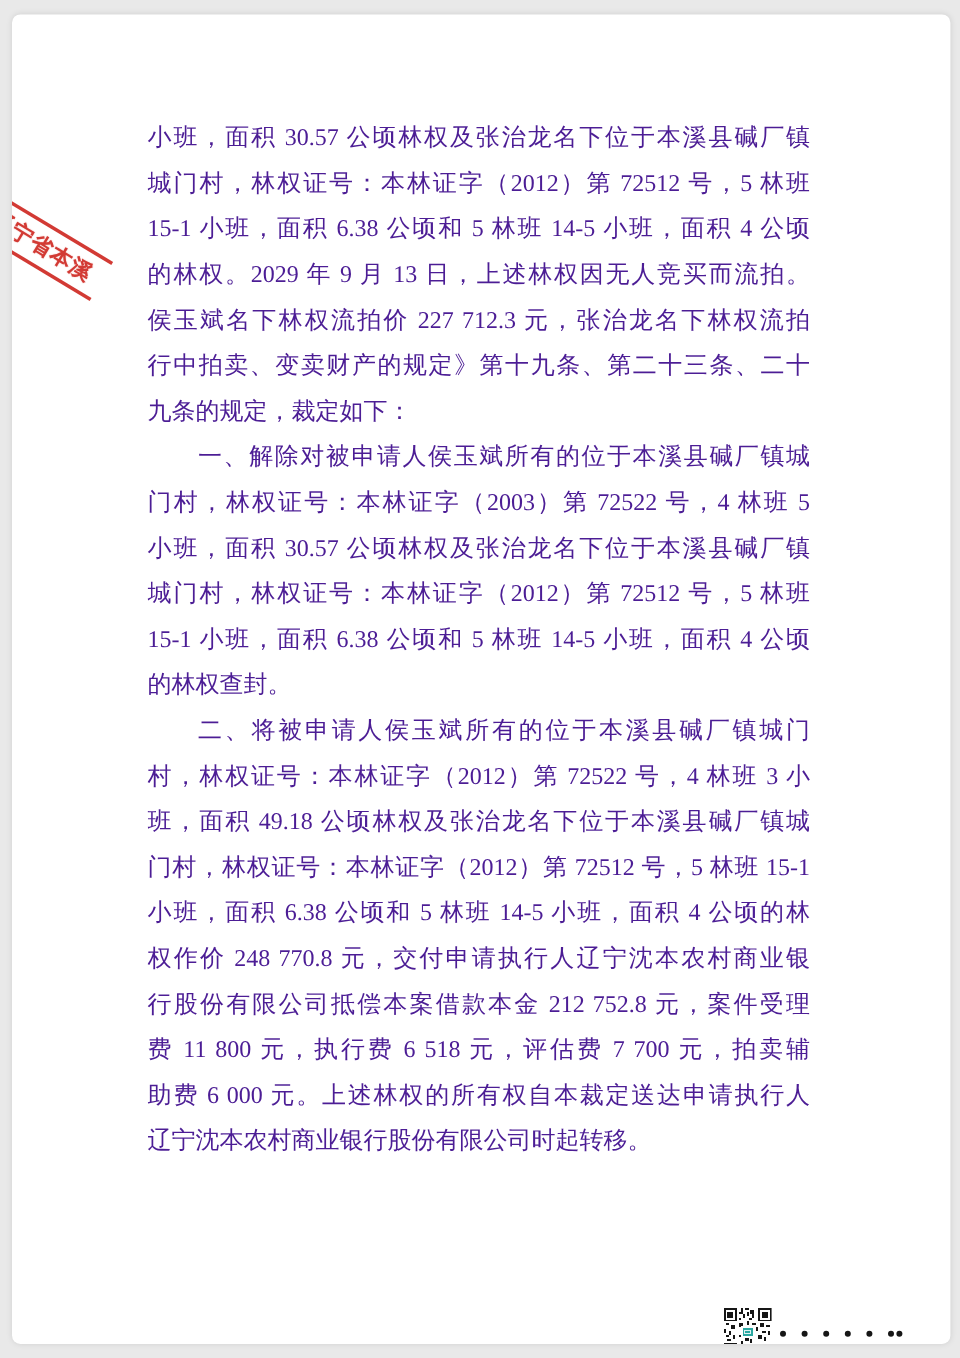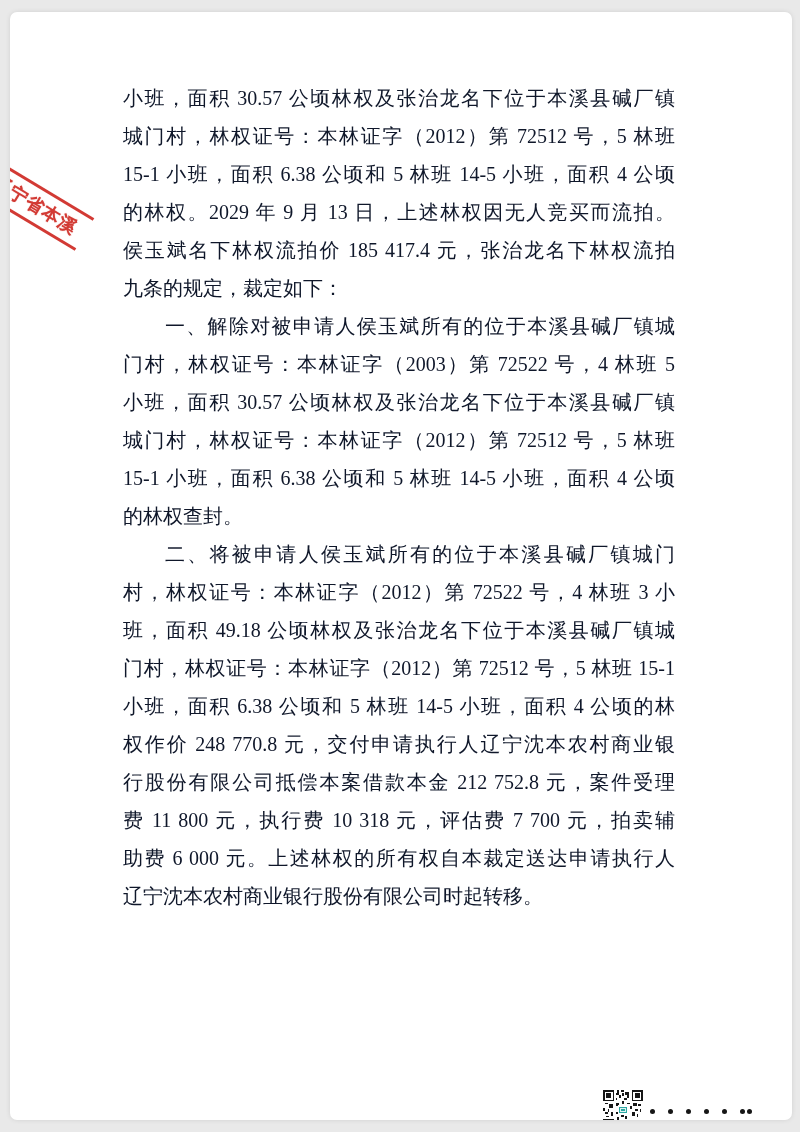--- a/index.html
+++ b/index.html
@@ -49,23 +49,23 @@
     font-size: 18px;
     font-weight: bold;
     letter-spacing: 1px;
     text-shadow: 0 0 1px rgba(207,42,35,0.55);
   }
 
   
   .text-block {
     position: absolute;
     left: 113px;
-    top: 67px;
+    top: 84px;
     width: 552px;
-    color: #0f172a;
+    color: #4c1d95;
     font-size: 20px;
     font-family: Liberation Serif, serif;
   }
   .line {
     height: 38px;
     line-height: 38px;
     text-align: justify;
     text-align-last: justify;
     overflow: hidden;
   }
@@ -110,40 +110,41 @@
     <div class="stamp">
       <span class="stamp-text">辽宁省本溪</span>
     </div>
 
     <div class="text-block">
       <div>
         <div class="line">小班，面积 30.57 公顷林权及张治龙名下位于本溪县碱厂镇</div>
         <div class="line">城门村，林权证号：本林证字（2012）第 72512 号，5 林班</div>
         <div class="line">15-1 小班，面积 6.38 公顷和 5 林班 14-5 小班，面积 4 公顷</div>
         <div class="line">的林权。2029 年 9 月 13 日，上述林权因无人竞买而流拍。</div>
-        <div class="line">侯玉斌名下林权流拍价 185 417.4 元，张治龙名下林权流拍</div>
+        <div class="line">侯玉斌名下林权流拍价 227 712.3 元，张治龙名下林权流拍</div>
+        <div class="line">行中拍卖、变卖财产的规定》第十九条、第二十三条、二十</div>
         <div class="line last">九条的规定，裁定如下：</div>
       </div>
       <div>
         <div class="line indent">一、解除对被申请人侯玉斌所有的位于本溪县碱厂镇城</div>
         <div class="line">门村，林权证号：本林证字（2003）第 72522 号，4 林班 5</div>
         <div class="line">小班，面积 30.57 公顷林权及张治龙名下位于本溪县碱厂镇</div>
         <div class="line">城门村，林权证号：本林证字（2012）第 72512 号，5 林班</div>
         <div class="line">15-1 小班，面积 6.38 公顷和 5 林班 14-5 小班，面积 4 公顷</div>
         <div class="line last">的林权查封。</div>
       </div>
       <div>
         <div class="line indent">二、将被申请人侯玉斌所有的位于本溪县碱厂镇城门</div>
         <div class="line">村，林权证号：本林证字（2012）第 72522 号，4 林班 3 小</div>
         <div class="line">班，面积 49.18 公顷林权及张治龙名下位于本溪县碱厂镇城</div>
         <div class="line">门村，林权证号：本林证字（2012）第 72512 号，5 林班 15-1</div>
         <div class="line">小班，面积 6.38 公顷和 5 林班 14-5 小班，面积 4 公顷的林</div>
         <div class="line">权作价 248 770.8 元，交付申请执行人辽宁沈本农村商业银</div>
         <div class="line">行股份有限公司抵偿本案借款本金 212 752.8 元，案件受理</div>
-        <div class="line">费 11 800 元，执行费 10 318 元，评估费 7 700 元，拍卖辅</div>
+        <div class="line">费 11 800 元，执行费 6 518 元，评估费 7 700 元，拍卖辅</div>
         <div class="line">助费 6 000 元。上述林权的所有权自本裁定送达申请执行人</div>
         <div class="line last">辽宁沈本农村商业银行股份有限公司时起转移。</div>
       </div>
     </div>
 
     <svg class="qr" viewBox="0 0 25 25" shape-rendering="crispEdges">
 
       <g fill="#161616">
         <rect x="0" y="0" width="7" height="7"></rect>
           <rect x="18" y="0" width="7" height="7"></rect>

